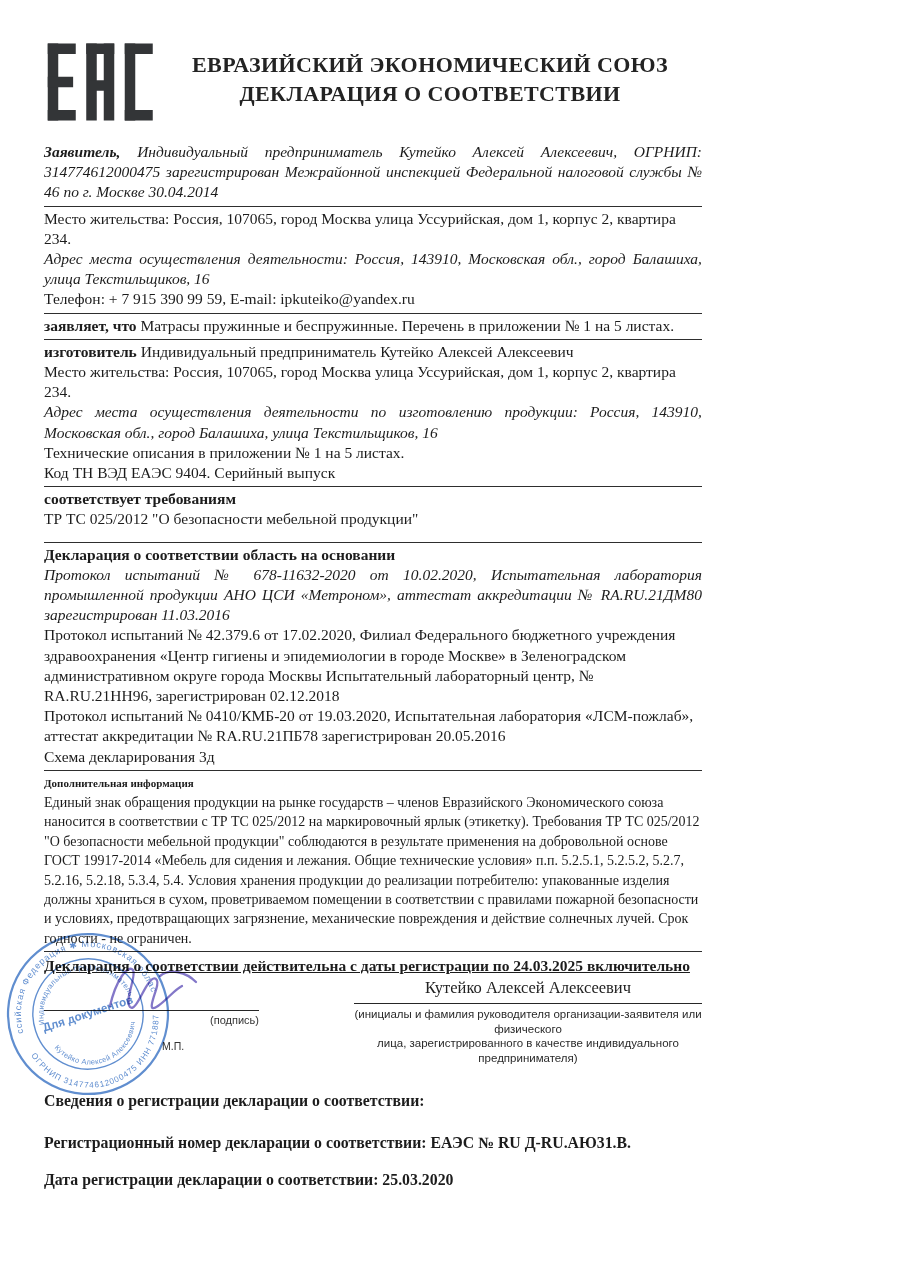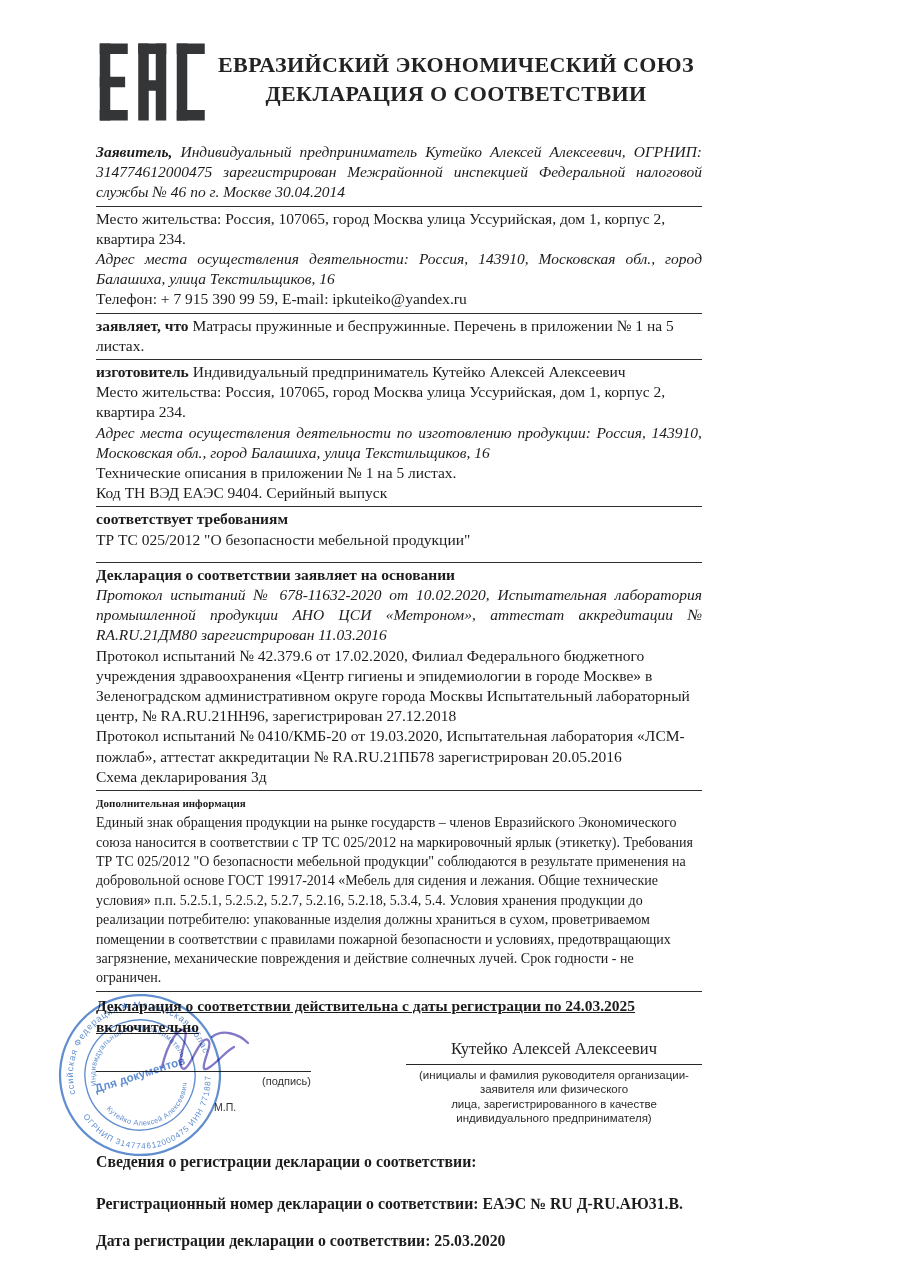--- a/index.html
+++ b/index.html
@@ -2,21 +2,21 @@
 <html><head>
 <meta charset="utf-8">
 <style>
   html,body { margin:0; padding:0; background:#ffffff; }
   body {
     width:900px; height:1280px; overflow:hidden;
     font-family:"Liberation Serif", serif;
     color:#1c1c1c;
     position:relative;
   }
-  .page { box-sizing:border-box; width:735px; padding:36px 33px 0 96px; }
+  .page { box-sizing:border-box; width:735px; padding:36px 33px 0 44px; }
 
   
   header { display:flex; align-items:flex-start; margin-bottom:12px; }
   .eac-logo { width:112px; height:92px; flex:0 0 auto; margin-left:2px; }
   .titles { flex:1; text-align:center; padding-top:14px; }
   .title { font-weight:bold; font-size:22px; line-height:29px; letter-spacing:.4px; color:#232323; }
 
   
   .sec { border-bottom:1.6px solid #2e2e2e; padding:2px 0 3px 0; }
   .sec p { margin:0; font-size:15.5px; line-height:20.2px; }
@@ -106,23 +106,23 @@
     <p>Технические описания в приложении № 1 на 5 листах.</p>
     <p>Код ТН ВЭД ЕАЭС 9404.  Серийный выпуск</p>
   </section>
 
   <section class="sec pad-b">
     <p class="b">соответствует требованиям</p>
     <p>ТР ТС 025/2012 "О безопасности мебельной продукции"</p>
   </section>
 
   <section class="sec">
-    <p class="b">Декларация о соответствии заявляет на основании</p>
+    <p class="b">Декларация о соответствии область на основании</p>
     <p class="just">Протокол испытаний № 678-11632-2020 от 10.02.2020, Испытательная лаборатория промышленной продукции АНО ЦСИ «Метроном», аттестат аккредитации № RA.RU.21ДМ80 зарегистрирован 11.03.2016</p>
-    <p>Протокол испытаний № 42.379.6 от 17.02.2020, Филиал Федерального бюджетного учреждения здравоохранения «Центр гигиены и эпидемиологии в городе Москве» в Зеленоградском административном округе города Москвы Испытательный лабораторный центр, № RA.RU.21НН96, зарегистрирован 27.12.2018</p>
+    <p>Протокол испытаний № 42.379.6 от 17.02.2020, Филиал Федерального бюджетного учреждения здравоохранения «Центр гигиены и эпидемиологии в городе Москве» в Зеленоградском административном округе города Москвы Испытательный лабораторный центр, № RA.RU.21НН96, зарегистрирован 02.12.2018</p>
     <p>Протокол испытаний № 0410/КМБ-20 от 19.03.2020, Испытательная лаборатория «ЛСМ-пожлаб», аттестат аккредитации № RA.RU.21ПБ78 зарегистрирован 20.05.2016</p>
     <p>Схема декларирования 3д</p>
   </section>
 
   <section class="sec small">
     <p class="b" style="font-size:11px; line-height:20px;">Дополнительная информация</p>
     <p>Единый знак обращения продукции на рынке государств – членов Евразийского Экономического союза наносится в соответствии с  ТР ТС 025/2012 на маркировочный ярлык (этикетку). Требования ТР ТС 025/2012 "О безопасности мебельной продукции" соблюдаются в результате применения на добровольной основе ГОСТ 19917-2014 «Мебель для сидения и лежания. Общие технические условия» п.п. 5.2.5.1, 5.2.5.2, 5.2.7, 5.2.16, 5.2.18, 5.3.4, 5.4. Условия хранения продукции до реализации потребителю: упакованные изделия должны храниться в сухом, проветриваемом помещении в соответствии с правилами пожарной безопасности и условиях, предотвращающих загрязнение, механические повреждения и действие солнечных лучей.  Срок годности - не ограничен.</p>
   </section>
 
   <div class="validity"><span>Декларация о соответствии  действительна с даты регистрации по 24.03.2025 включительно</span></div>

